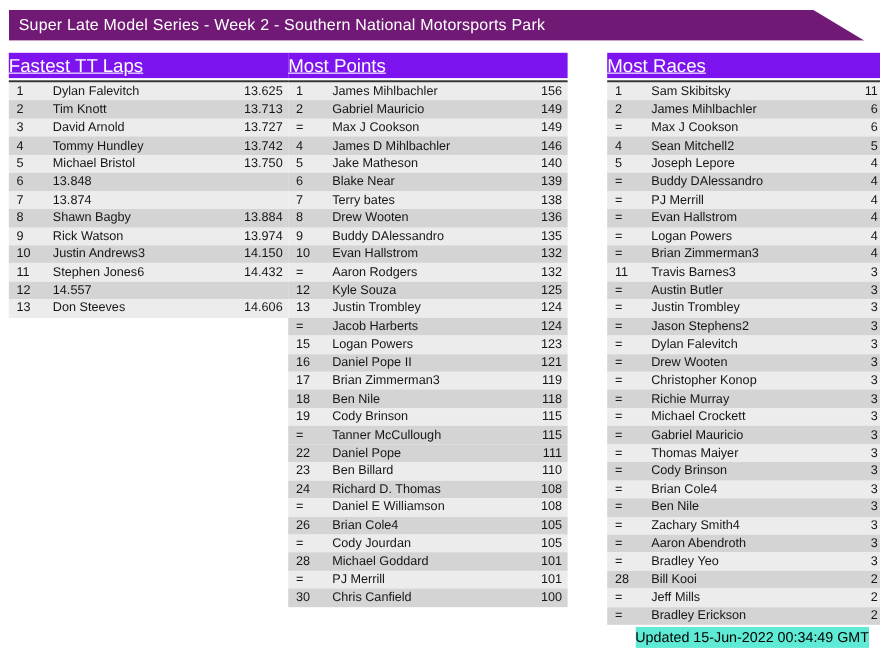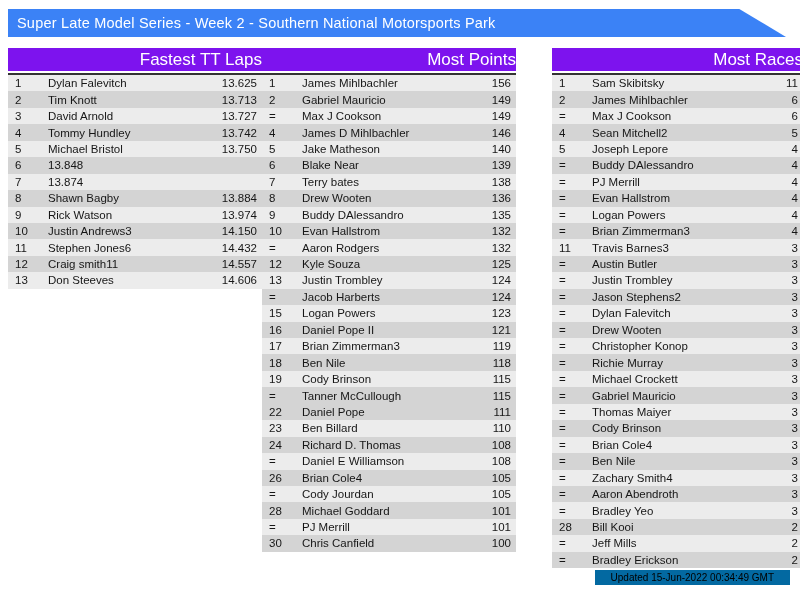--- a/index.html
+++ b/index.html
@@ -15,42 +15,43 @@
     background: #ffffff;
     overflow: hidden;
   }
   
   .banner {
     position: absolute;
     left: 8px;
     top: 9px;
     width: 778px;
     height: 28px;
-    background: #3b82f6;
+    background: #701a75;
     clip-path: polygon(0 0, 94% 0, 100% 100%, 0 100%);
     color: #ffffff;
     font-size: 14.5px;
     display: flex;
     align-items: center;
     padding-left: 9px;
     box-sizing: border-box;
     letter-spacing: 0.2px;
   }
   
   .board { position: absolute; top: 48px; }
   #board-tt     { left: 8px;   width: 254px; }
   #board-points { left: 262px; width: 254px; }
   #board-races  { left: 552px; width: 251px; }
   .thead {
     height: 23px;
     line-height: 23px;
     background: #7d13ee;
     color: #ffffff;
-    text-align: right;
+    text-align: left;
     font-size: 17px;
+    text-decoration: underline;
   }
   .tdivider {
     height: 2px;
     background: #333333;
     margin-top: 2px;
   }
   .row {
     display: flex;
     align-items: center;
     height: 16.45px;
@@ -68,24 +69,24 @@
   .name-cell { flex: 1 1 auto; overflow: hidden; white-space: nowrap; }
   .value-cell {
     flex: 0 0 auto;
     padding-right: 5px;
     text-align: right;
   }
   .updated {
     position: absolute;
     top: 570px;
     right: 10px;
-    background: #0369a1;
+    background: #5eead4;
     color: #000000;
-    font-size: 10px;
-    padding: 2px 16px;
+    font-size: 13px;
+    padding: 2px 0;
   }
 </style>
 </head>
 <body>
 
 <div id="stage">
 
   <div class="banner">
     <span>Super Late Model Series - Week 2 - Southern National Motorsports Park</span>
   </div>
@@ -142,21 +143,20 @@
           <span class="name-cell">Justin Andrews3</span>
           <span class="value-cell">14.150</span>
         </div>
         <div class="row odd">
           <span class="rank-cell">11</span>
           <span class="name-cell">Stephen Jones6</span>
           <span class="value-cell">14.432</span>
         </div>
         <div class="row even">
           <span class="rank-cell">12</span>
-          <span class="name-cell">Craig smith11</span>
           <span class="value-cell">14.557</span>
         </div>
         <div class="row odd">
           <span class="rank-cell">13</span>
           <span class="name-cell">Don Steeves</span>
           <span class="value-cell">14.606</span>
         </div>
       </div>
   </section>
 

